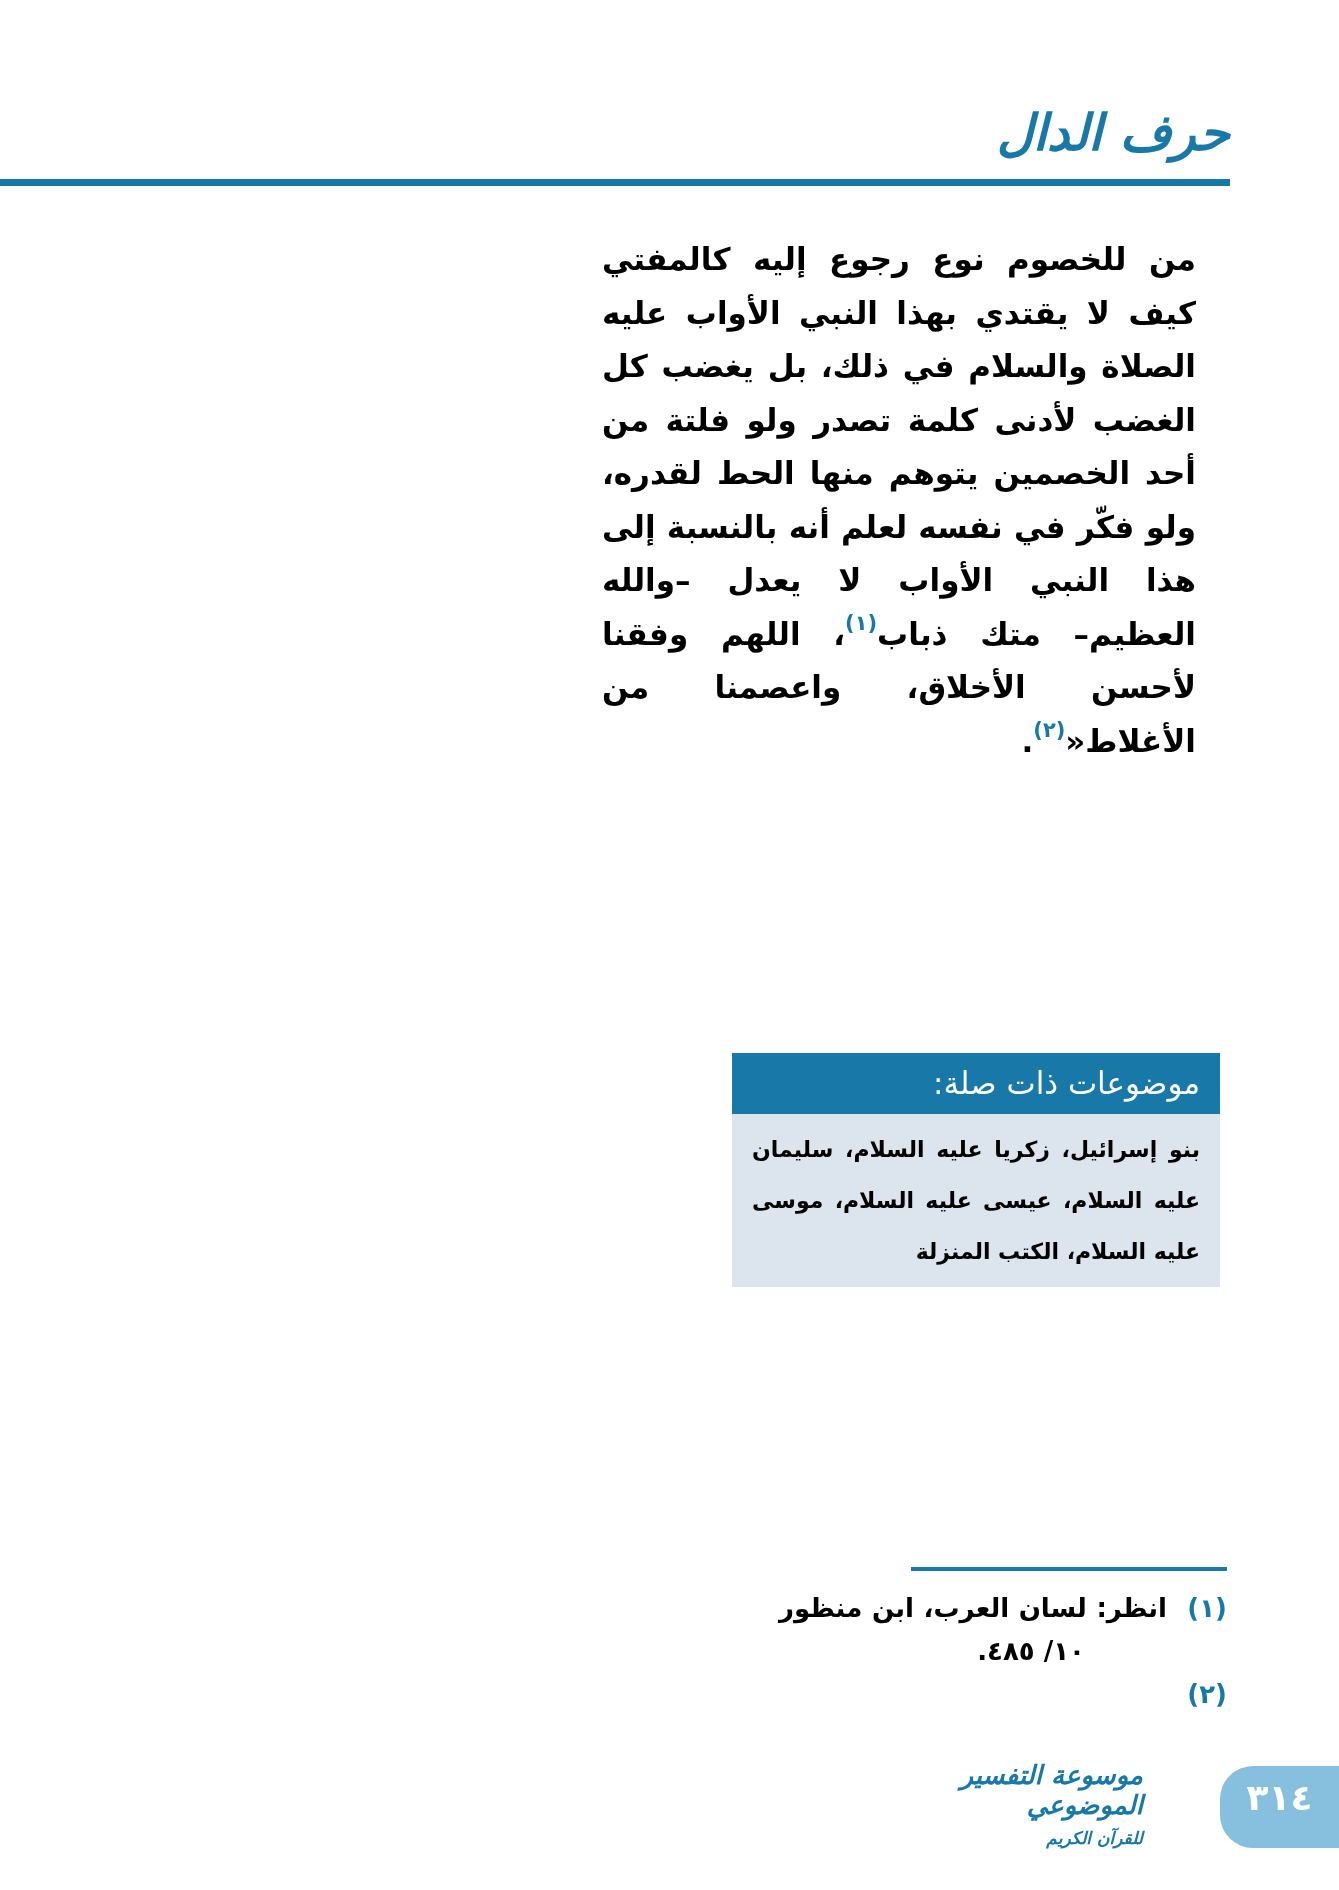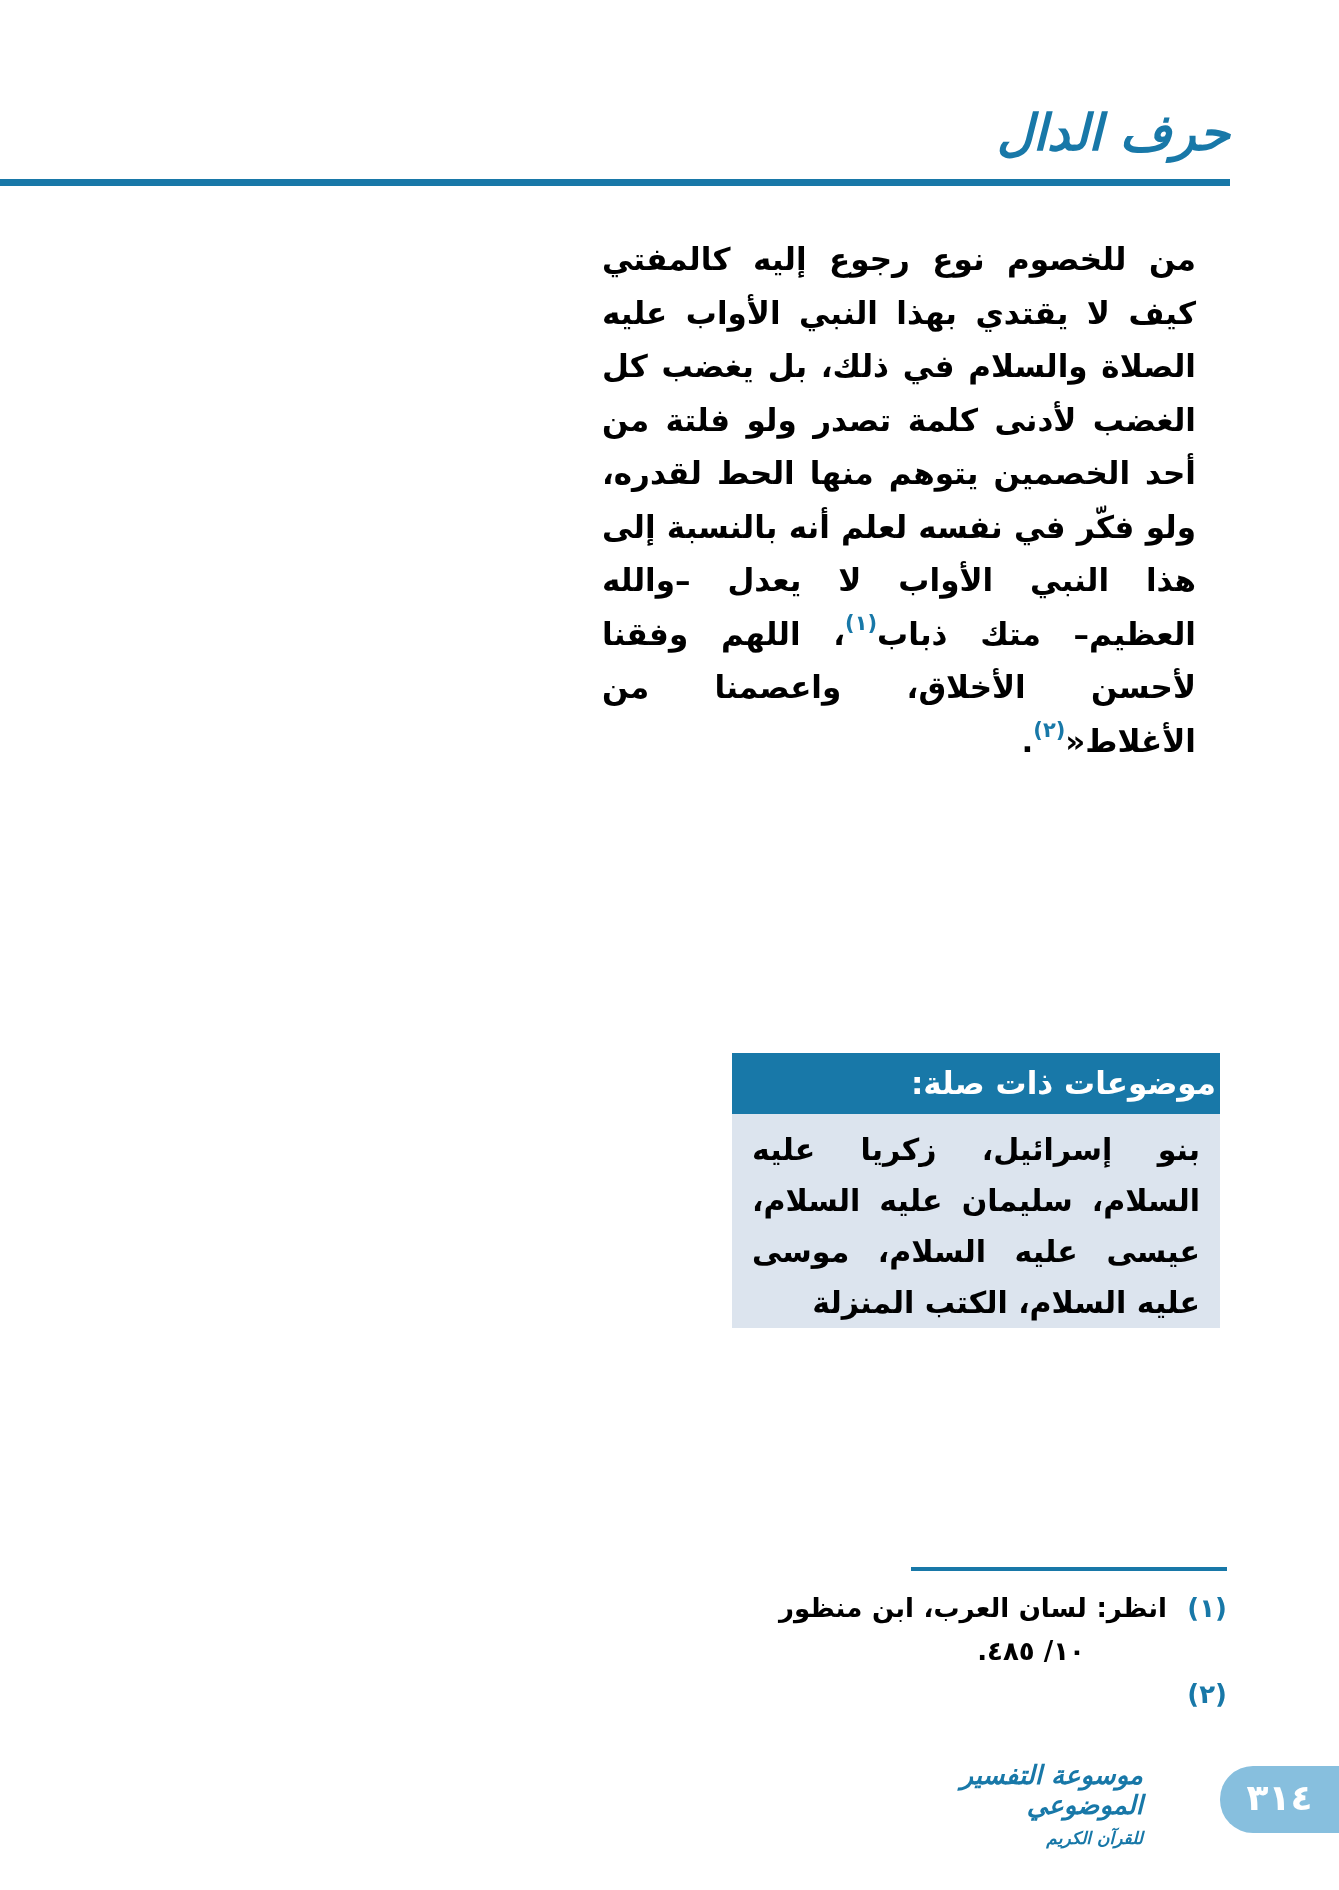--- a/index.html
+++ b/index.html
@@ -22,45 +22,45 @@
   }
   .body-text p{margin:9px;padding:0;}
   .body-text p.p2{text-indent:18px;}
   .fn-ref{
     color:var(--accent);font-size:21px;font-weight:bold;
     vertical-align:15px;line-height:0;
   }
   .related{position:absolute;top:1053px;right:119px;width:488px;}
   .related-header{
     background:var(--accent);color:#ffffff;height:61px;line-height:61px;
-    padding:0 4px;font-size:31px;font-weight:bold;box-sizing:border-box;
+    padding:0 20px;font-size:31px;font-weight:normal;box-sizing:border-box;
   }
   .related-body{
     background:var(--related-box-bg);padding:10px 20px 0;box-sizing:border-box;
-    font-size:30px;font-weight:bold;line-height:51px;text-align:justify;min-height:173px;
+    font-size:22px;font-weight:bold;line-height:51px;text-align:justify;min-height:173px;
   }
   .footnotes{
     position:absolute;top:1567px;right:112px;width:472px;
     font-size:26px;font-weight:bold;line-height:43px;
   }
   .fn-rule{width:316px;height:4px;background:var(--accent);margin-bottom:16px;margin-left:152px;}
   .fn{display:flex;gap:10px;}
   .fn-marker{color:var(--accent);flex:0 0 auto;min-width:44px;}
   .fn-body{flex:1;}
   .fn-line{display:block;}
   .fn-l2{text-align:justify;text-align-last:justify;padding-left:24px;padding-right:6px;}
   .fn-l3{padding-right:88px;}
   .logo{
     position:absolute;top:1760px;right:196px;width:220px;text-align:right;
     color:var(--accent);font-weight:bold;
   }
   .logo-main{font-size:26px;line-height:30px;font-style:italic;}
   .logo-sub{font-size:17px;line-height:22px;margin-top:7px;font-style:italic;}
   .page-badge{
-    position:absolute;top:1766px;right:0;width:119px;height:67px;
+    position:absolute;top:1766px;right:0;width:119px;height:82px;
     background:var(--page-badge-bg);border-radius:33px 0 0 33px;
     color:#ffffff;font-size:36px;font-weight:bold;text-align:center;line-height:64px;
   }
 </style>
 </head>
 <body>
 
 <div class="page">
 
   <div class="chapter-title">حرف الدال</div>

